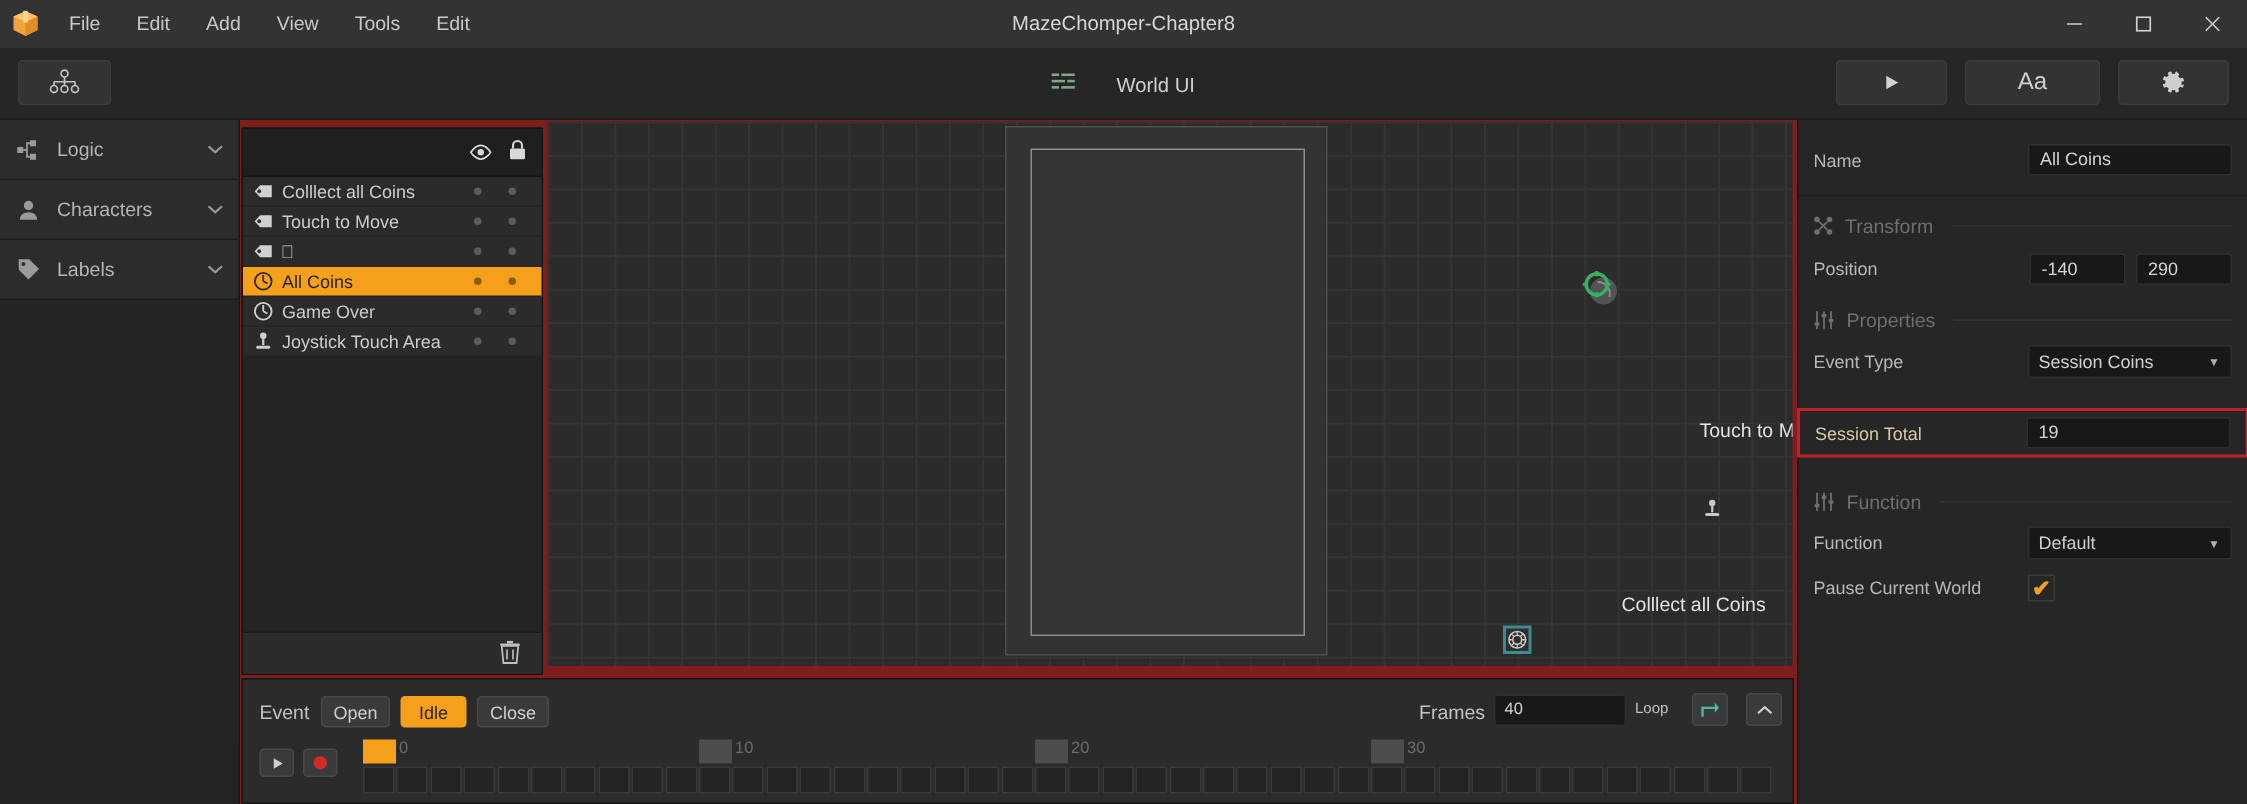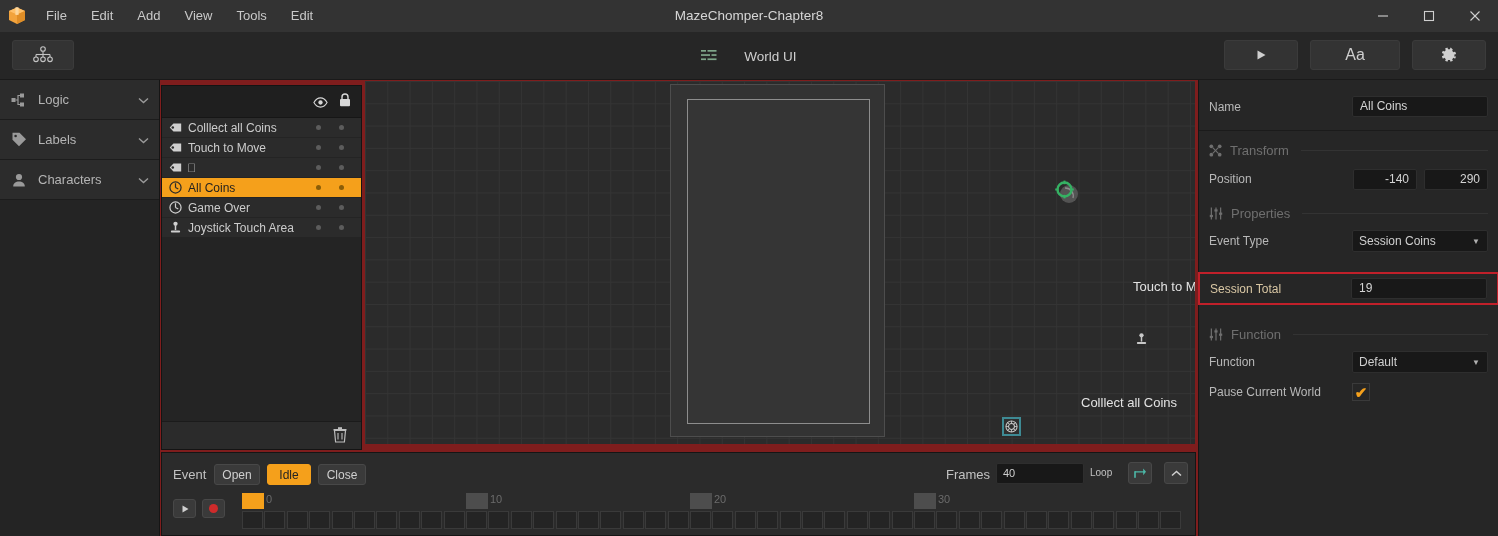--- a/index.html
+++ b/index.html
@@ -135,21 +135,21 @@
   }
   .prow { display: flex; align-items: center; height: 29px; padding: 0 10px; position: relative; }
   .plabel { color: #b8b8b8; font-size: 12px; flex: 1; }
   .pfield {
     background: #181818; border: 1px solid #2e2e2e; border-radius: 2px;
     color: #d4d4d4; font-size: 12px; height: 21px; line-height: 19px;
     padding: 0 7px; cursor: text;
   }
   .f-name { width: 136px; }
   .f-pos  { width: 64px; }
-  .pos-wrap { display: flex; gap: 7px; text-align: right; }
+  .pos-wrap { display: flex; gap: 7px; }
   .sep-line { height: 1px; background: #1b1b1b; margin: 3px 0 2px 0; }
   .section {
     display: flex; align-items: center; gap: 8px; padding: 0 10px; height: 26px;
   }
   .section .sicon { color: #6f6f6f; display: flex; }
   .section .stitle { color: #6f6f6f; font-size: 13px; }
   .section .sline { flex: 1; height: 1px; background: #333333; margin-left: 4px; }
   .dropdown {
     width: 136px; height: 22px; background: #181818; border: 1px solid #2e2e2e;
     border-radius: 2px; display: flex; align-items: center; padding: 0 6px;
@@ -326,40 +326,40 @@
       </span>
       <span class="clabel">Logic</span>
       <span class="chev">
         <svg width="11" height="7" viewBox="0 0 11 7">
             <polyline points="1,1.5 5.5,5.5 10,1.5" fill="none" stroke="#9a9a9a" stroke-width="1.4"></polyline>
           </svg>
       </span>
     </div>
     <div class="cat">
       <span class="cicon">
+        <svg width="14" height="14" viewBox="0 0 14 14">
+            <circle cx="7" cy="4" r="3.1" fill="#9a9a9a"></circle>
+            <path d="M1.2 13.5c0-3.2 2.6-5 5.8-5s5.8 1.8 5.8 5z" fill="#9a9a9a"></path>
+          </svg>
+      </span>
+      <span class="clabel">Characters</span>
+      <span class="chev">
+        <svg width="11" height="7" viewBox="0 0 11 7">
+            <polyline points="1,1.5 5.5,5.5 10,1.5" fill="none" stroke="#9a9a9a" stroke-width="1.4"></polyline>
+          </svg>
+      </span>
+    </div>
+    <div class="cat">
+      <span class="cicon">
         <svg width="16" height="15" viewBox="0 0 16 15">
           <path d="M8.5 0.8 L15 7.3 L8 14.3 L1.5 7.8 L1.5 0.8 Z" fill="#9a9a9a"></path>
           <circle cx="4.6" cy="4" r="1.3" fill="#2c2c2c"></circle>
         </svg>
       </span>
       <span class="clabel">Labels</span>
-      <span class="chev">
-        <svg width="11" height="7" viewBox="0 0 11 7">
-            <polyline points="1,1.5 5.5,5.5 10,1.5" fill="none" stroke="#9a9a9a" stroke-width="1.4"></polyline>
-          </svg>
-      </span>
-    </div>
-    <div class="cat">
-      <span class="cicon">
-        <svg width="14" height="14" viewBox="0 0 14 14">
-            <circle cx="7" cy="4" r="3.1" fill="#9a9a9a"></circle>
-            <path d="M1.2 13.5c0-3.2 2.6-5 5.8-5s5.8 1.8 5.8 5z" fill="#9a9a9a"></path>
-          </svg>
-      </span>
-      <span class="clabel">Characters</span>
       <span class="chev">
         <svg width="11" height="7" viewBox="0 0 11 7">
             <polyline points="1,1.5 5.5,5.5 10,1.5" fill="none" stroke="#9a9a9a" stroke-width="1.4"></polyline>
           </svg>
       </span>
     </div>
     <div class="sidebar-rest" style="height:296px"></div>
   </div>
 
   <div class="layers">

